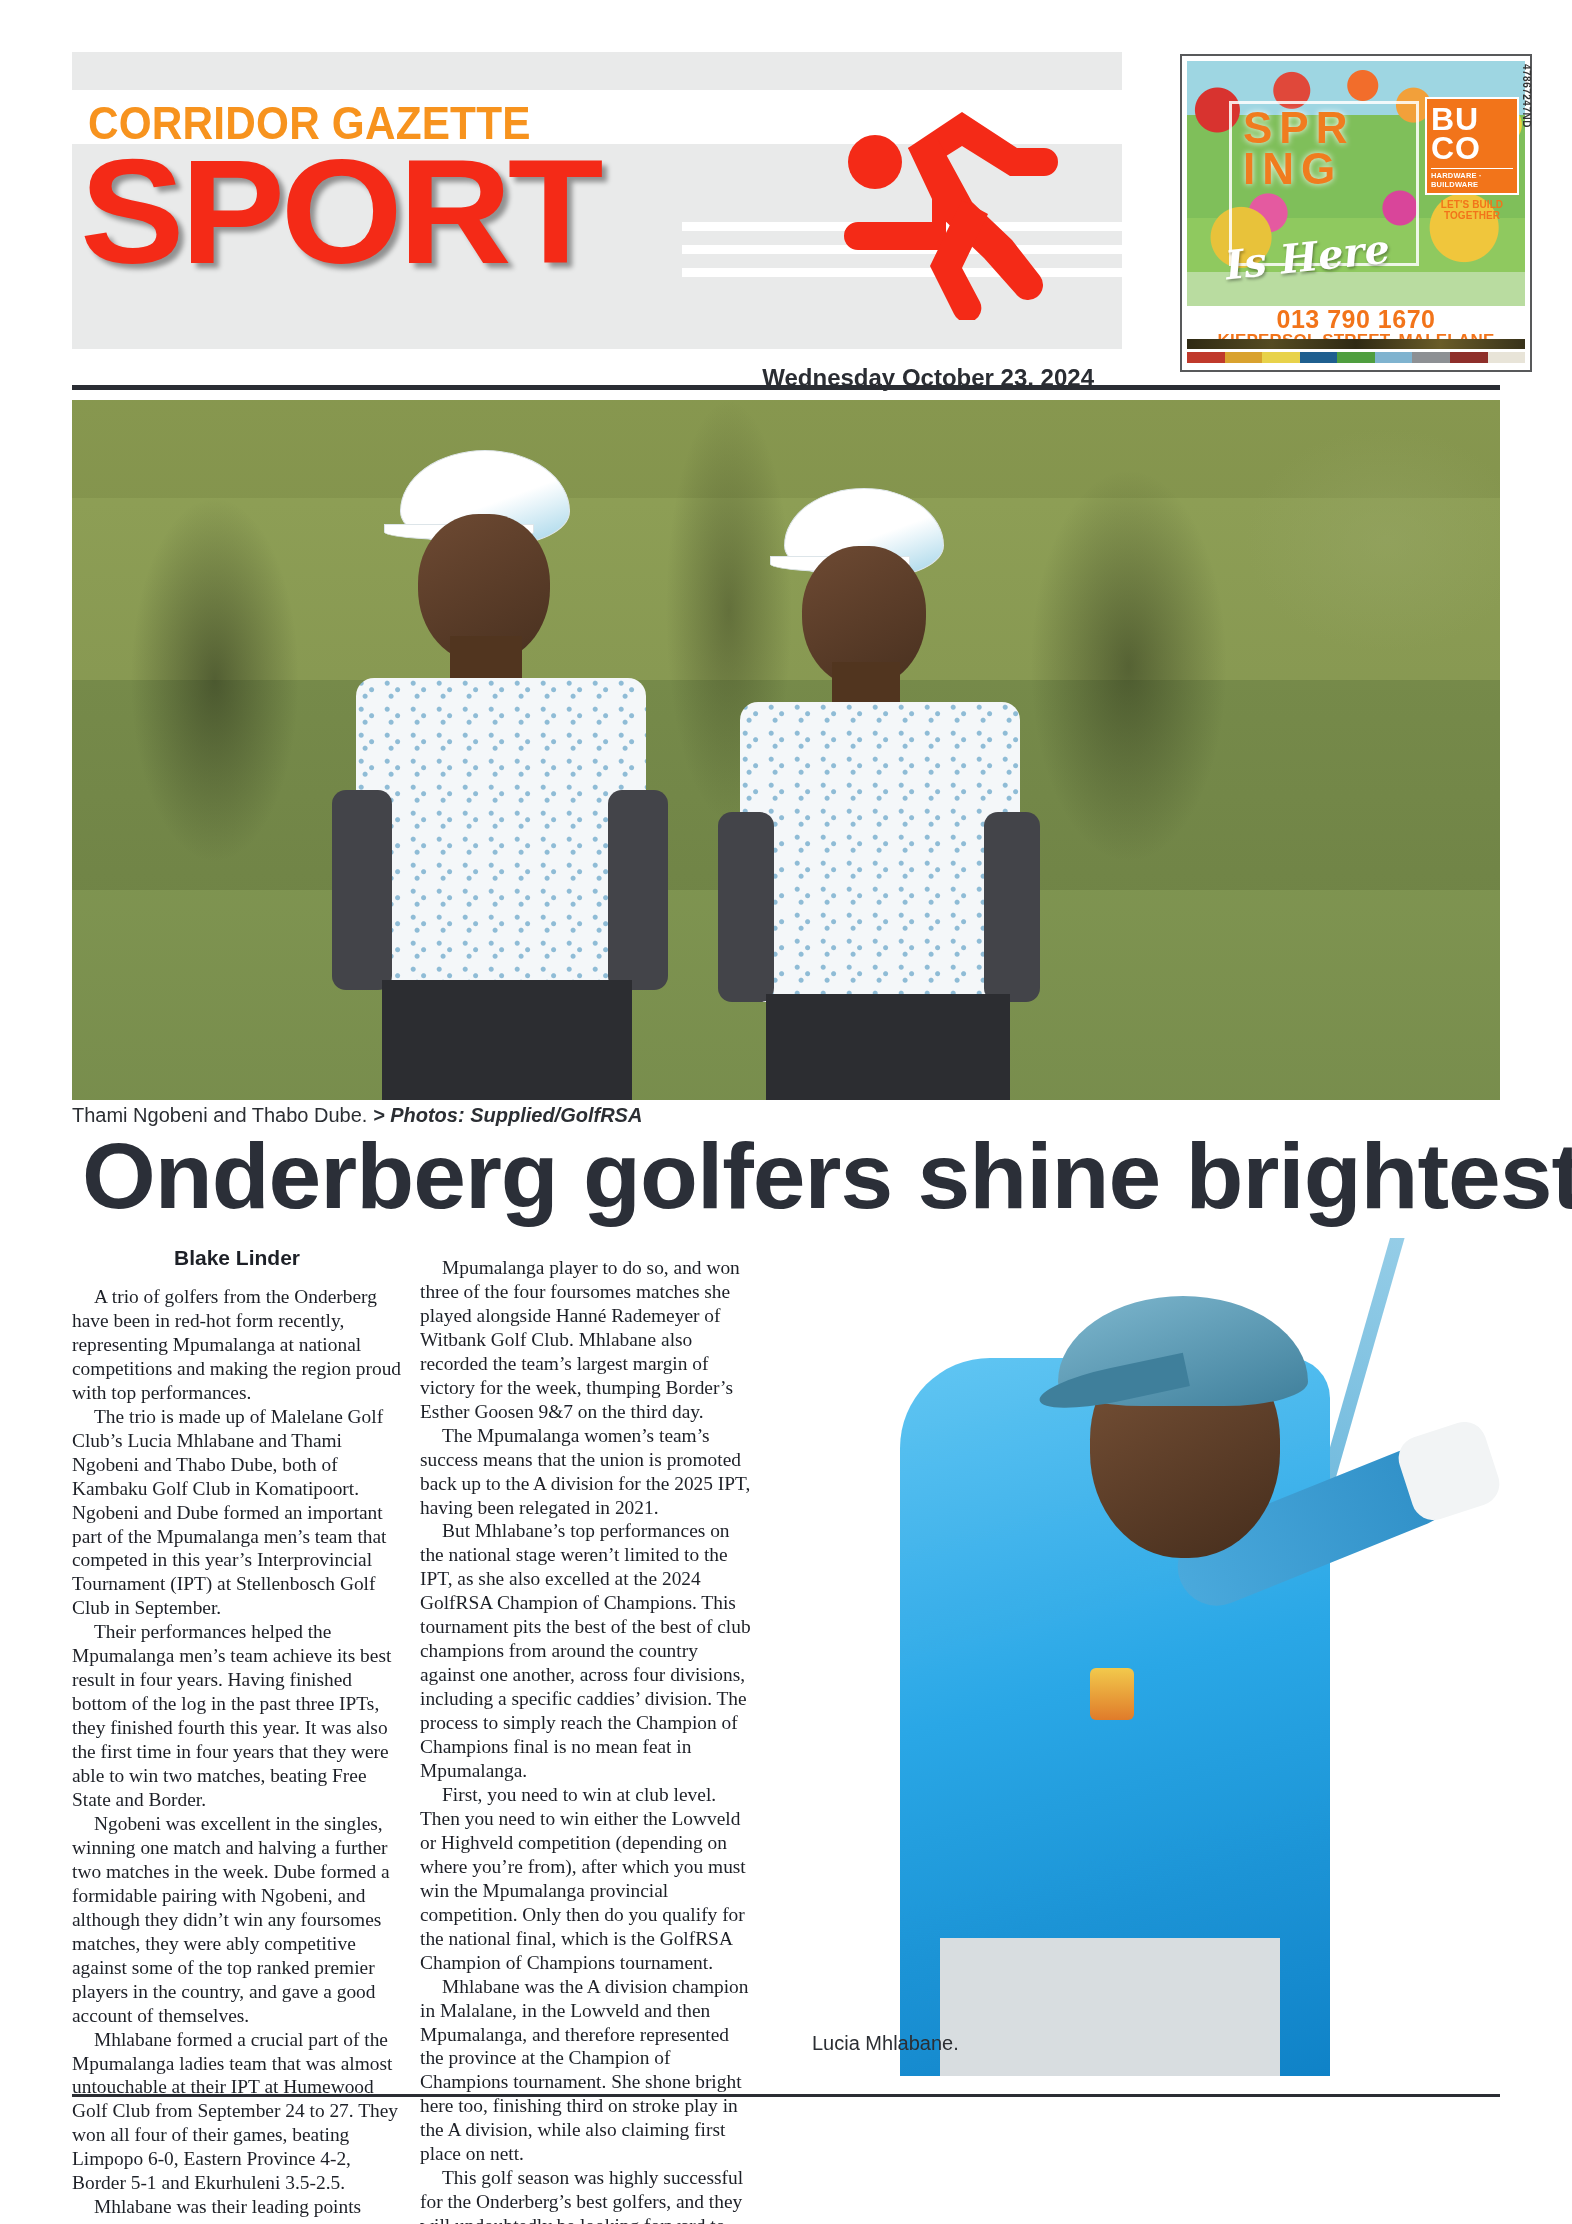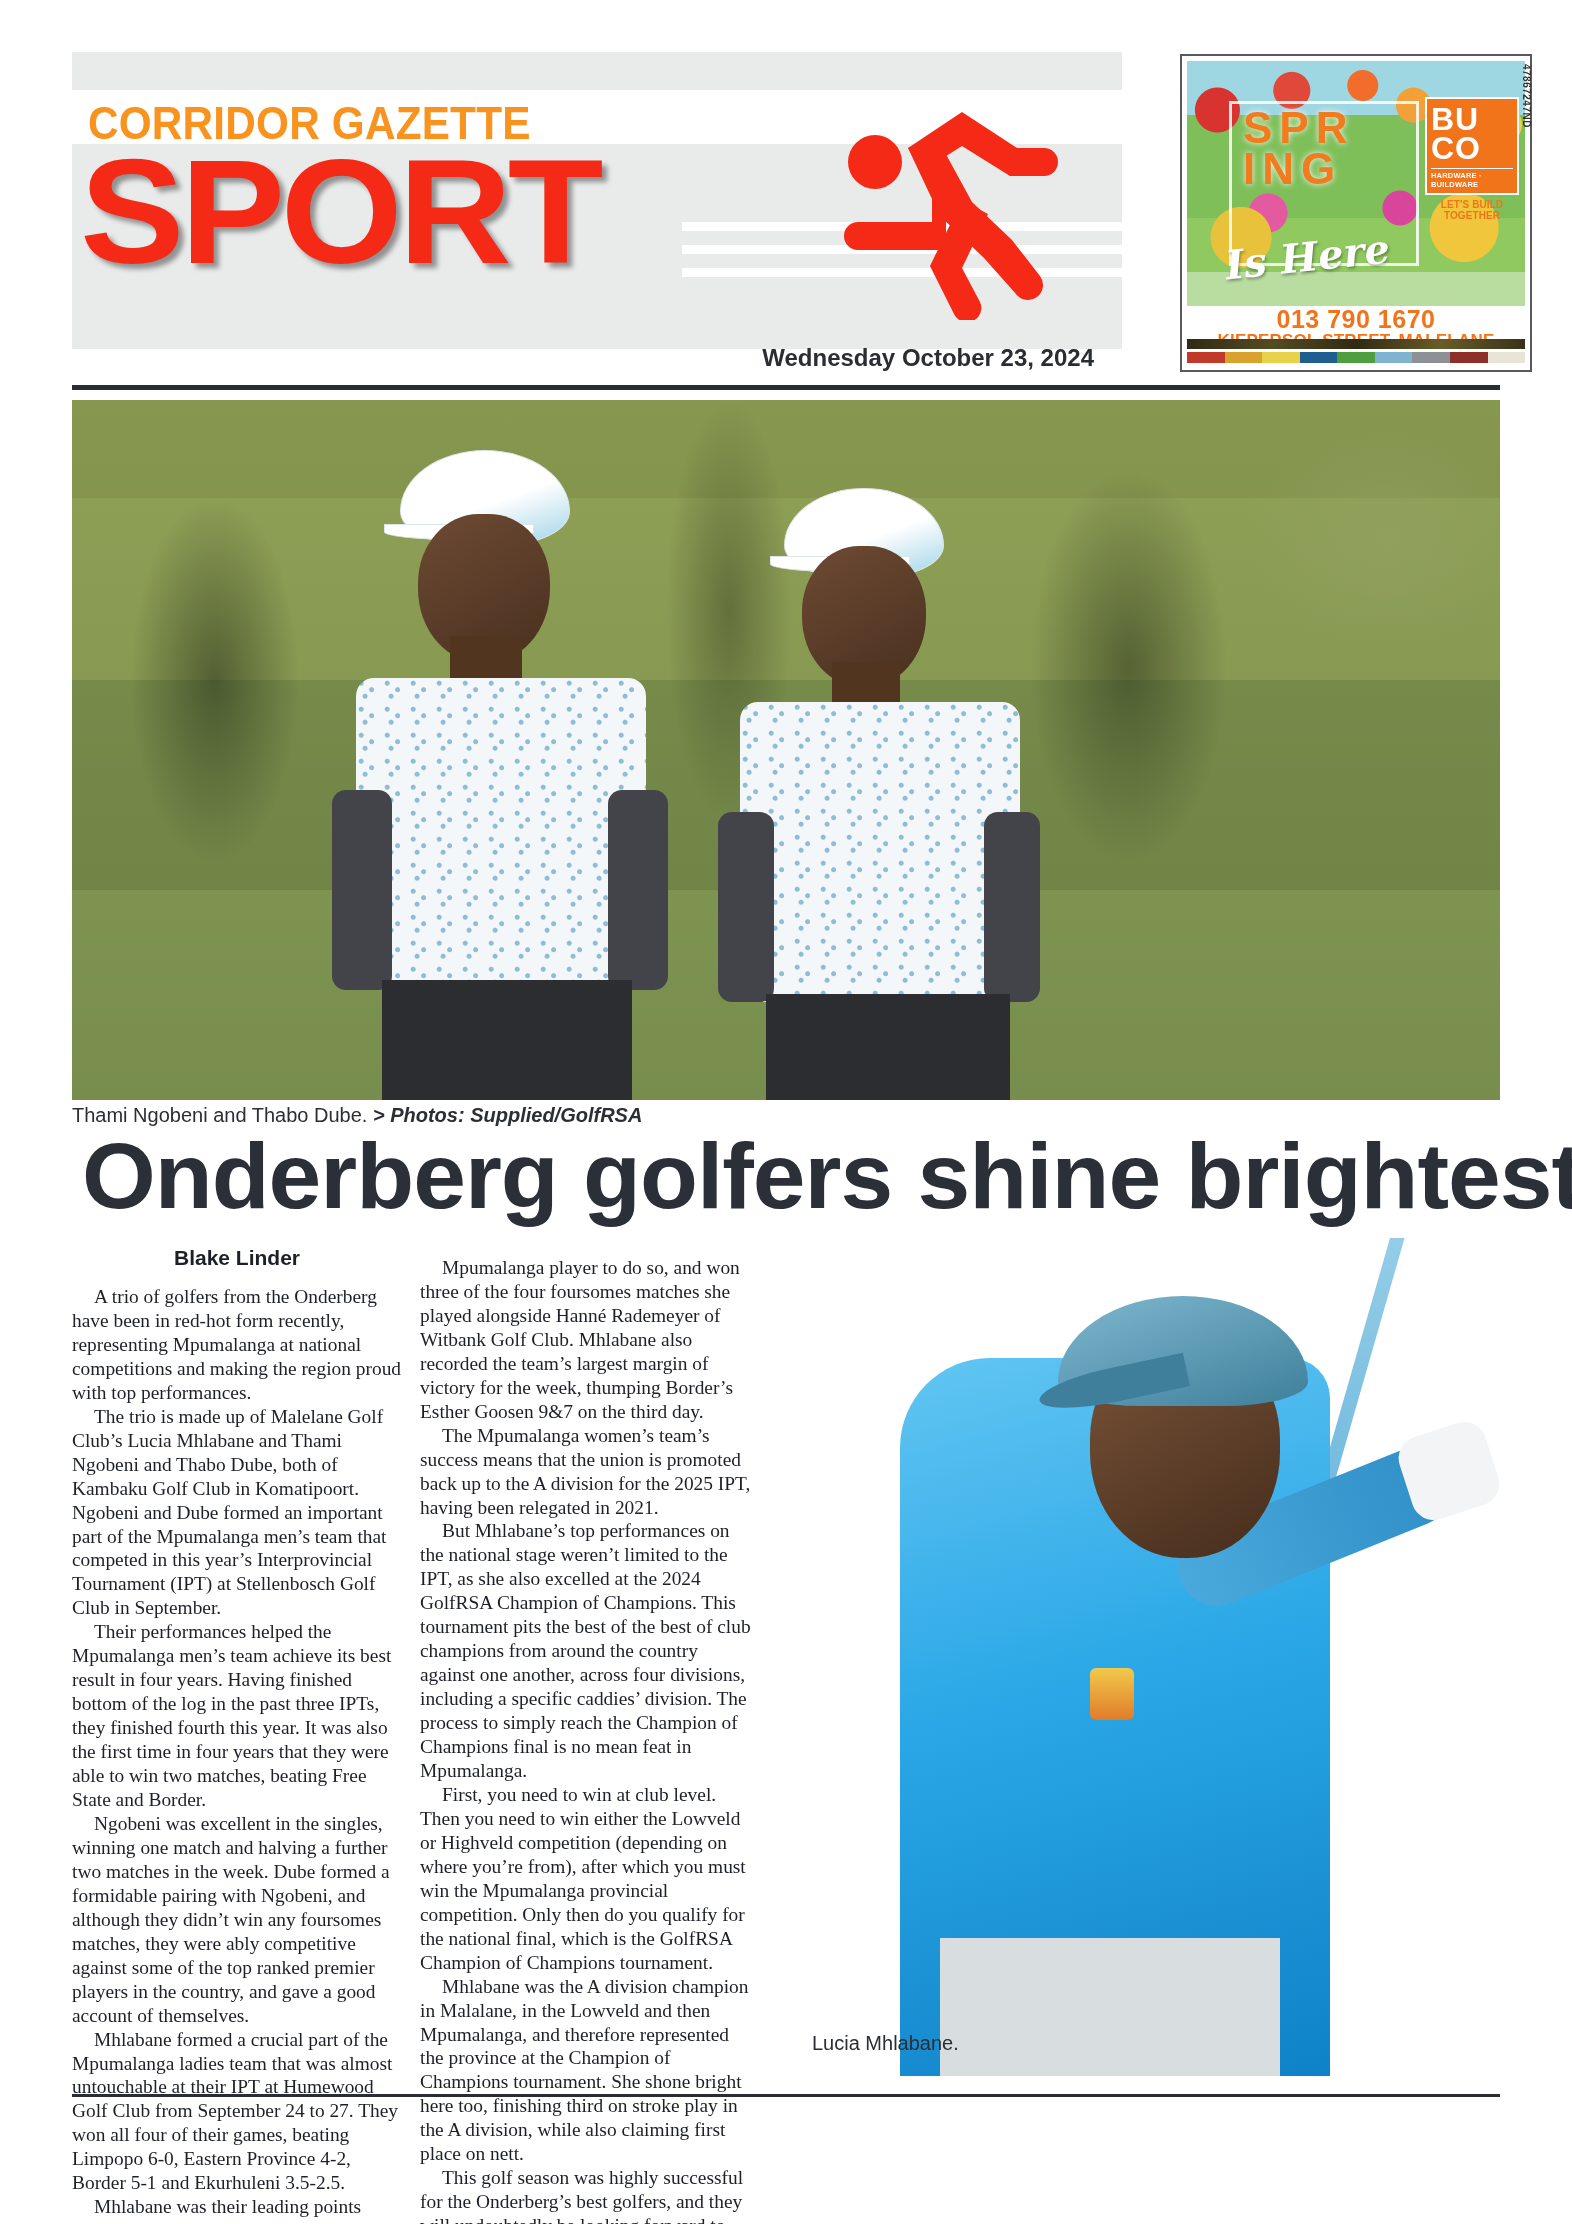--- a/index.html
+++ b/index.html
@@ -45,21 +45,21 @@
     letter-spacing: -4px; line-height: 1;
     text-shadow: 5px 5px 5px rgba(0,0,0,0.38);
     z-index: 4;
     transform: scaleX(1.06); transform-origin: left top;
   }
   .runner {
     position: absolute; left: 740px; top: 38px; width: 260px; height: 230px;
     z-index: 6;
   }
   .mh-date {
-    position: absolute; left: 0; top: 292px; width: 100%;
+    position: absolute; left: 0; top: 312px; width: 100%;
     text-align: right; padding-right: 28px;
     font-size: 24px; font-weight: 700; color: #2a2d33;
   }
   .mh-rule {
     position: absolute; left: 72px; top: 385px; width: 1428px; height: 5px;
     background: #2a2d33;
   }
 
   
   .ad {

